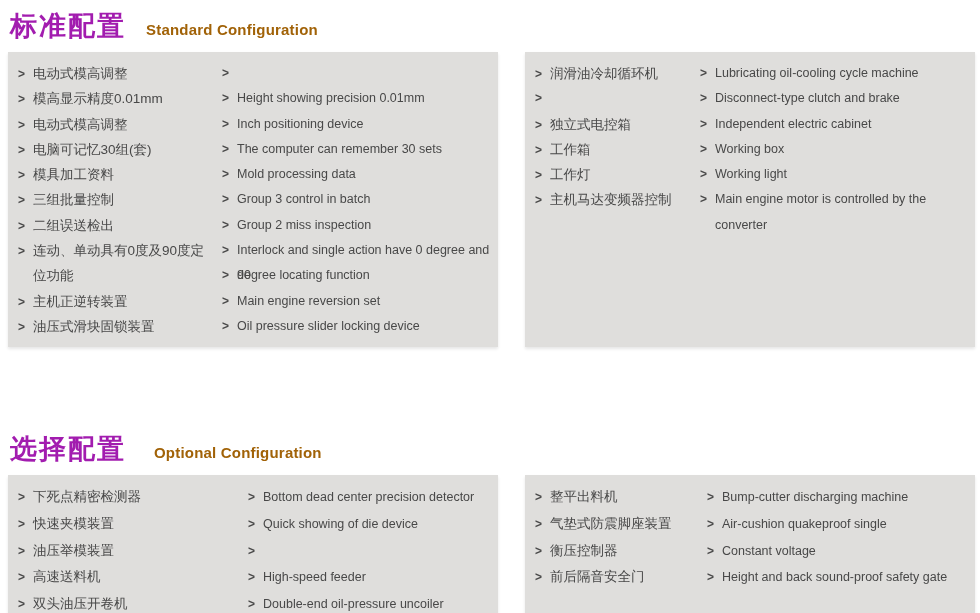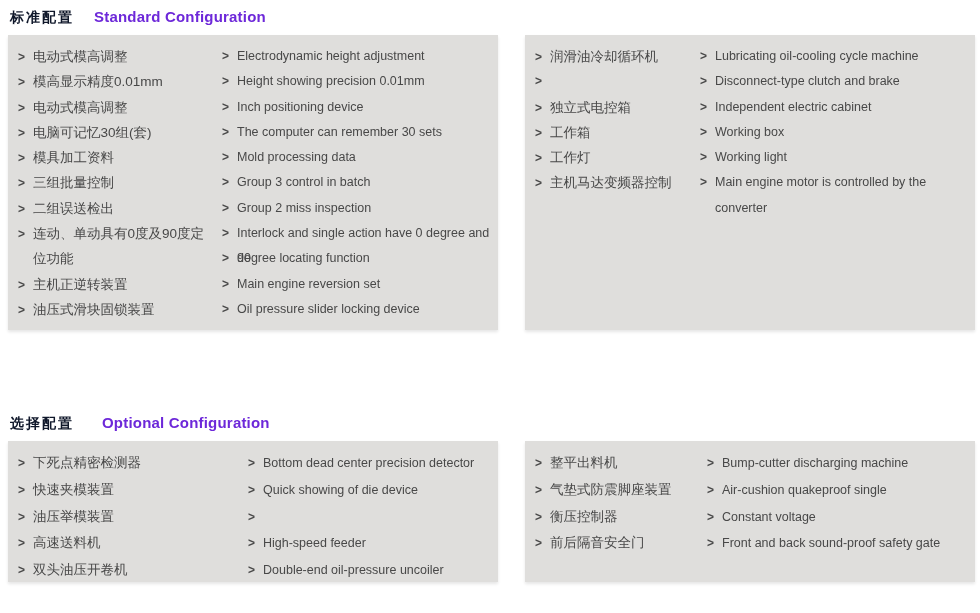--- a/index.html
+++ b/index.html
@@ -9,24 +9,24 @@
     -webkit-font-smoothing:antialiased;
   }
   .page{position:relative;width:980px;height:613px;background:#ffffff;}
 
   
   .hdr{
     margin:0;padding:8px 0 0 10px;
     display:flex;align-items:baseline;gap:20px;
   }
   .hdr .zh{
-    font-size:14px;font-weight:600;color:#0f172a;letter-spacing:2px;text-align:right;
+    font-size:27px;font-weight:600;color:#a21caf;letter-spacing:2px;text-align:right;
   }
   .hdr .en{
-    font-size:15px;font-weight:bold;color:#6d28d9;letter-spacing:0.2px;
+    font-size:15px;font-weight:bold;color:#a16207;letter-spacing:0.2px;
   }
   .hdr2{margin-top:76px;gap:28px;}
 
   
   .panels{display:flex;gap:27px;margin:8px 0 0 8px;}
   .panel{
     background:#dfdedc;
     box-sizing:border-box;
     display:flex;
     padding:9px 6px 0 10px;
@@ -110,21 +110,20 @@
             <span class="txt">主机正逆转装置</span>
           </div>
           <div class="row">
             <span class="arrow">&gt;</span>
             <span class="txt">油压式滑块固锁装置</span>
           </div>
         </div>
       <div class="col en-col">
           <div class="row">
             <span class="arrow">&gt;</span>
-            <span class="txt">Electrodynamic height adjustment</span>
           </div>
           <div class="row">
             <span class="arrow">&gt;</span>
             <span class="txt">Height showing precision 0.01mm</span>
           </div>
           <div class="row">
             <span class="arrow">&gt;</span>
             <span class="txt">Inch positioning device</span>
           </div>
           <div class="row">
@@ -294,19 +293,19 @@
           <div class="row">
             <span class="arrow">&gt;</span>
             <span class="txt">Air-cushion quakeproof single</span>
           </div>
           <div class="row">
             <span class="arrow">&gt;</span>
             <span class="txt">Constant voltage</span>
           </div>
           <div class="row">
             <span class="arrow">&gt;</span>
-            <span class="txt">Front and back sound-proof safety gate</span>
+            <span class="txt">Height and back sound-proof safety gate</span>
           </div>
         </div>
     </div>
   </div>
 
 </div>
 
 </body></html>

